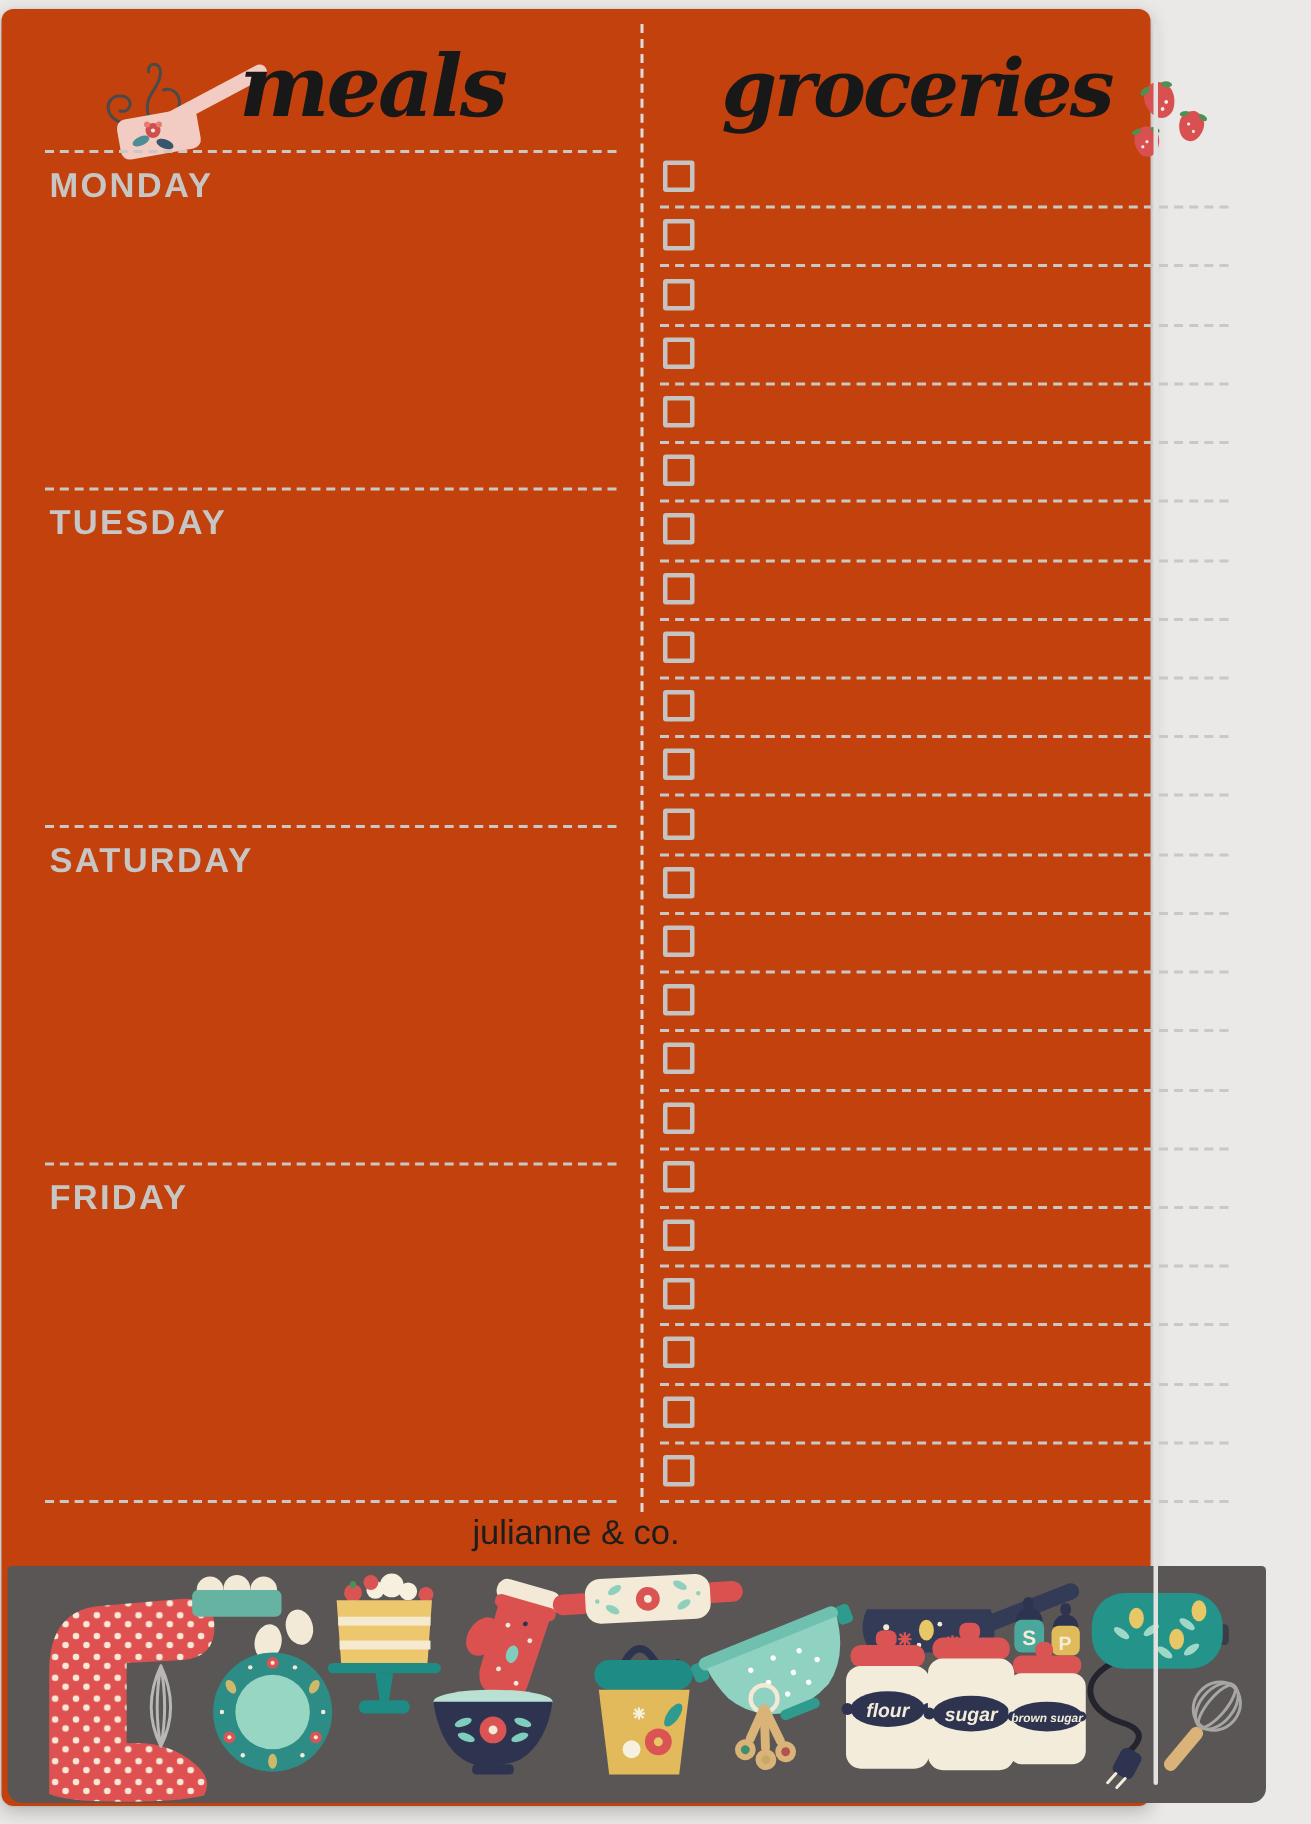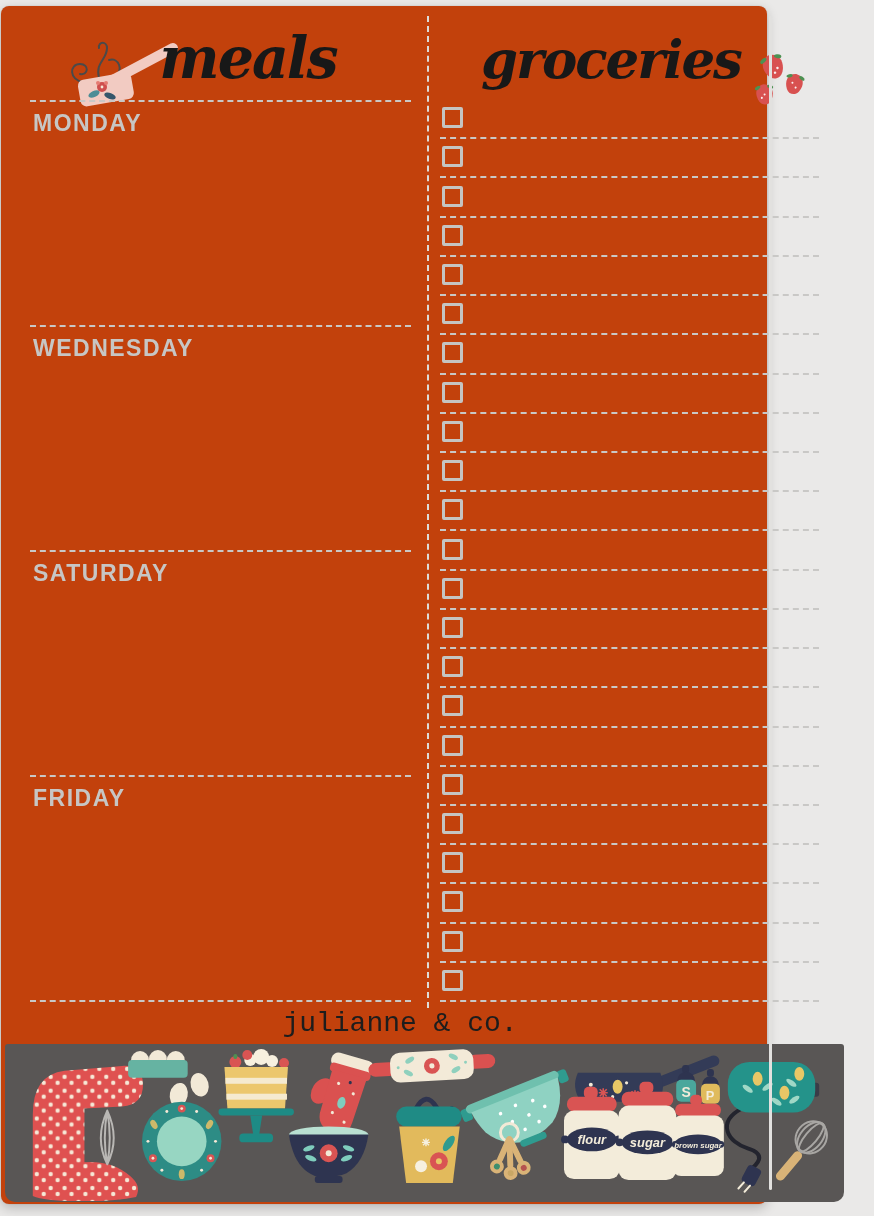--- a/index.html
+++ b/index.html
@@ -51,21 +51,21 @@
     display:flex; flex-direction:column;
   }
   .g-row { flex:1; border-bottom:2px dashed #c9c8c6; display:flex; align-items:center; }
   .g-check {
     width:21px; height:21px; margin-left:2px; margin-bottom:2px;
     border:3px solid #c5c4c2; border-radius:2px; background:transparent;
   }
   
   .brand {
     position:absolute; left:0; top:1002px; width:100%; text-align:center;
-    font-family:Liberation Mono, monospace; font-size:28px; color:#1d1d1d;margin-left:16px;
+    font-family:Liberation Sans, sans-serif; font-size:23px; color:#1d1d1d;
   }
   .band {
     position:absolute; left:4px; top:1038px; width:839px; height:158px;
     background:#595655; border-radius:3px 3px 10px 10px; overflow:hidden;
   }
   .band svg { display:block; width:100%; height:100%; }
 </style>
 </head>
 <body>
 
@@ -116,21 +116,21 @@
     </g>
   </svg>
 
   <div class="divider"></div>
 
   <div class="meals-list">
       <div class="day-section">
         <div class="day-label">MONDAY</div>
       </div>
       <div class="day-section">
-        <div class="day-label">WEDNESDAY</div>
+        <div class="day-label">TUESDAY</div>
       </div>
       <div class="day-section">
         <div class="day-label">SATURDAY</div>
       </div>
       <div class="day-section">
         <div class="day-label">FRIDAY</div>
       </div>
     </div>
 
   <div class="groceries-list">

